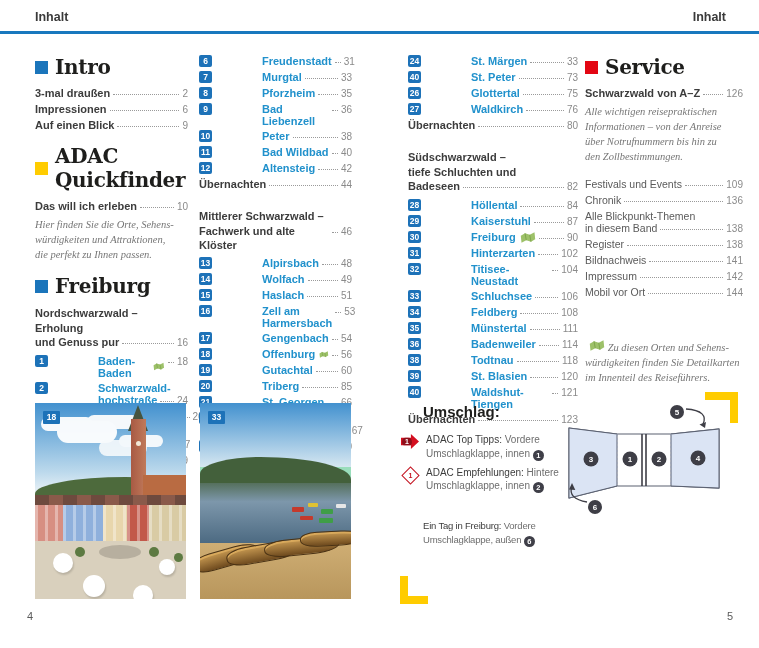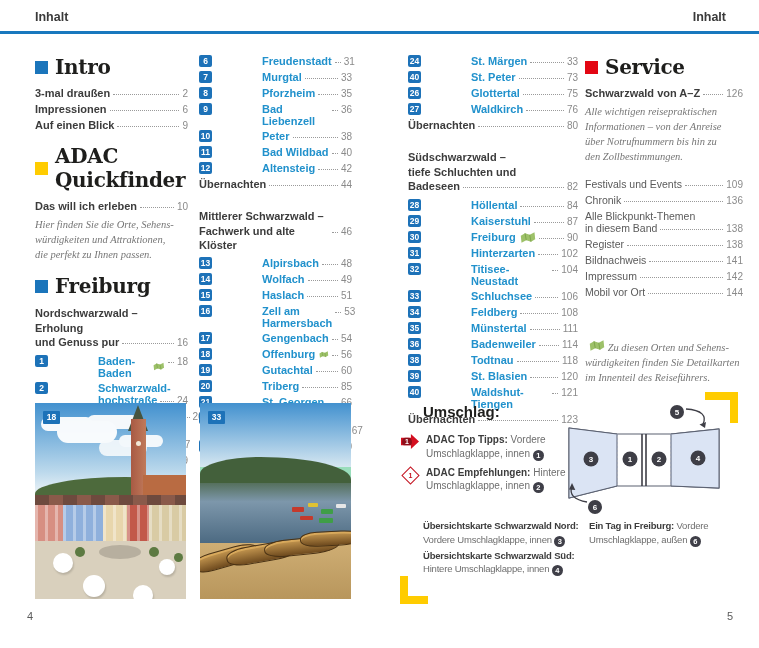--- a/index.html
+++ b/index.html
@@ -71,21 +71,21 @@
   .p2-beach{left:0;top:140px;width:151px;height:56px;background:linear-gradient(#cfae74,#b8965c);}
   .wboat{background:linear-gradient(#c89a52,#6e4a1e);border:1px solid #4a3214;
          border-radius:50% 60% 60% 50%/80% 90% 90% 80%;box-shadow:inset 0 2px 0 #d8a95c;}
 
   
   #um-heading{position:absolute;left:423px;top:403px;font-size:15px;font-weight:bold;color:#1e1e1c;}
   #um-tips{position:absolute;left:401px;top:433px;width:175px;}
   .um-tip{display:flex;gap:6px;margin-bottom:5px;}
   .um-tip-icon{flex:0 0 19px;}
   .um-txt{font-size:10px;line-height:13.5px;color:#6e6e6e;}
-  .um-bold{font-weight:bold;color:#3c3c3c;white-space:nowrap;}
+  .um-bold{font-weight:normal;color:#3c3c3c;white-space:nowrap;}
   .badge{display:inline-block;width:11px;height:11px;border-radius:50%;background:#3f3f48;color:#fff;
          font-size:7.5px;line-height:11px;text-align:center;font-weight:bold;vertical-align:-1px;}
   #um-bottom{position:absolute;left:423px;top:519px;width:322px;display:flex;}
   #um-bl{width:166px;} #um-br{width:152px;}
   .um-b-item{font-size:9.5px;line-height:13.5px;color:#6e6e6e;margin-bottom:2px;letter-spacing:-0.2px;}
   .adac-arrow{position:relative;display:inline-block;width:18px;height:15px;background:#d40f20;
       clip-path:polygon(0 25%,55% 25%,55% 0,100% 50%,55% 100%,55% 75%,0 75%);margin-top:1px;}
   .adac-arrow-circ{position:absolute;left:1px;top:2.5px;width:10px;height:10px;border-radius:50%;
       background:#8e0e1a;color:#fff;font-size:7px;line-height:10px;text-align:center;font-weight:bold;}
   .adac-diamond{position:relative;display:inline-block;width:11px;height:11px;border:1.5px solid #c41422;
@@ -838,24 +838,20 @@
         <circle cx="115" cy="11" r="7" fill="#3e3e46"></circle>
         <text x="115" y="14" text-anchor="middle" font-size="8" font-weight="bold" fill="#fff">5</text>
       </g>
     <g>
         <circle cx="33" cy="106" r="7" fill="#3e3e46"></circle>
         <text x="33" y="109" text-anchor="middle" font-size="8" font-weight="bold" fill="#fff">6</text>
       </g>
   </svg>
 
   <div id="um-bottom">
-    <div id="um-bl">
-        <div class="um-b-item"><span class="um-bold">Übersichtskarte Schwarzwald Nord:</span> Vordere Umschlagklappe, innen <span class="badge">3</span></div>
-        <div class="um-b-item"><span class="um-bold">Übersichtskarte Schwarzwald Süd:</span> Hintere Umschlagklappe, innen <span class="badge">4</span></div>
-      </div>
     <div id="um-br">
         <div class="um-b-item"><span class="um-bold">Ein Tag in Freiburg:</span> Vordere Umschlagklappe, außen <span class="badge">6</span></div>
       </div>
   </div>
 
   <div class="ycorner" id="yc-tr-h"></div>
   <div class="ycorner" id="yc-tr-v"></div>
   <div class="ycorner" id="yc-bl-v"></div>
   <div class="ycorner" id="yc-bl-h"></div>
 

